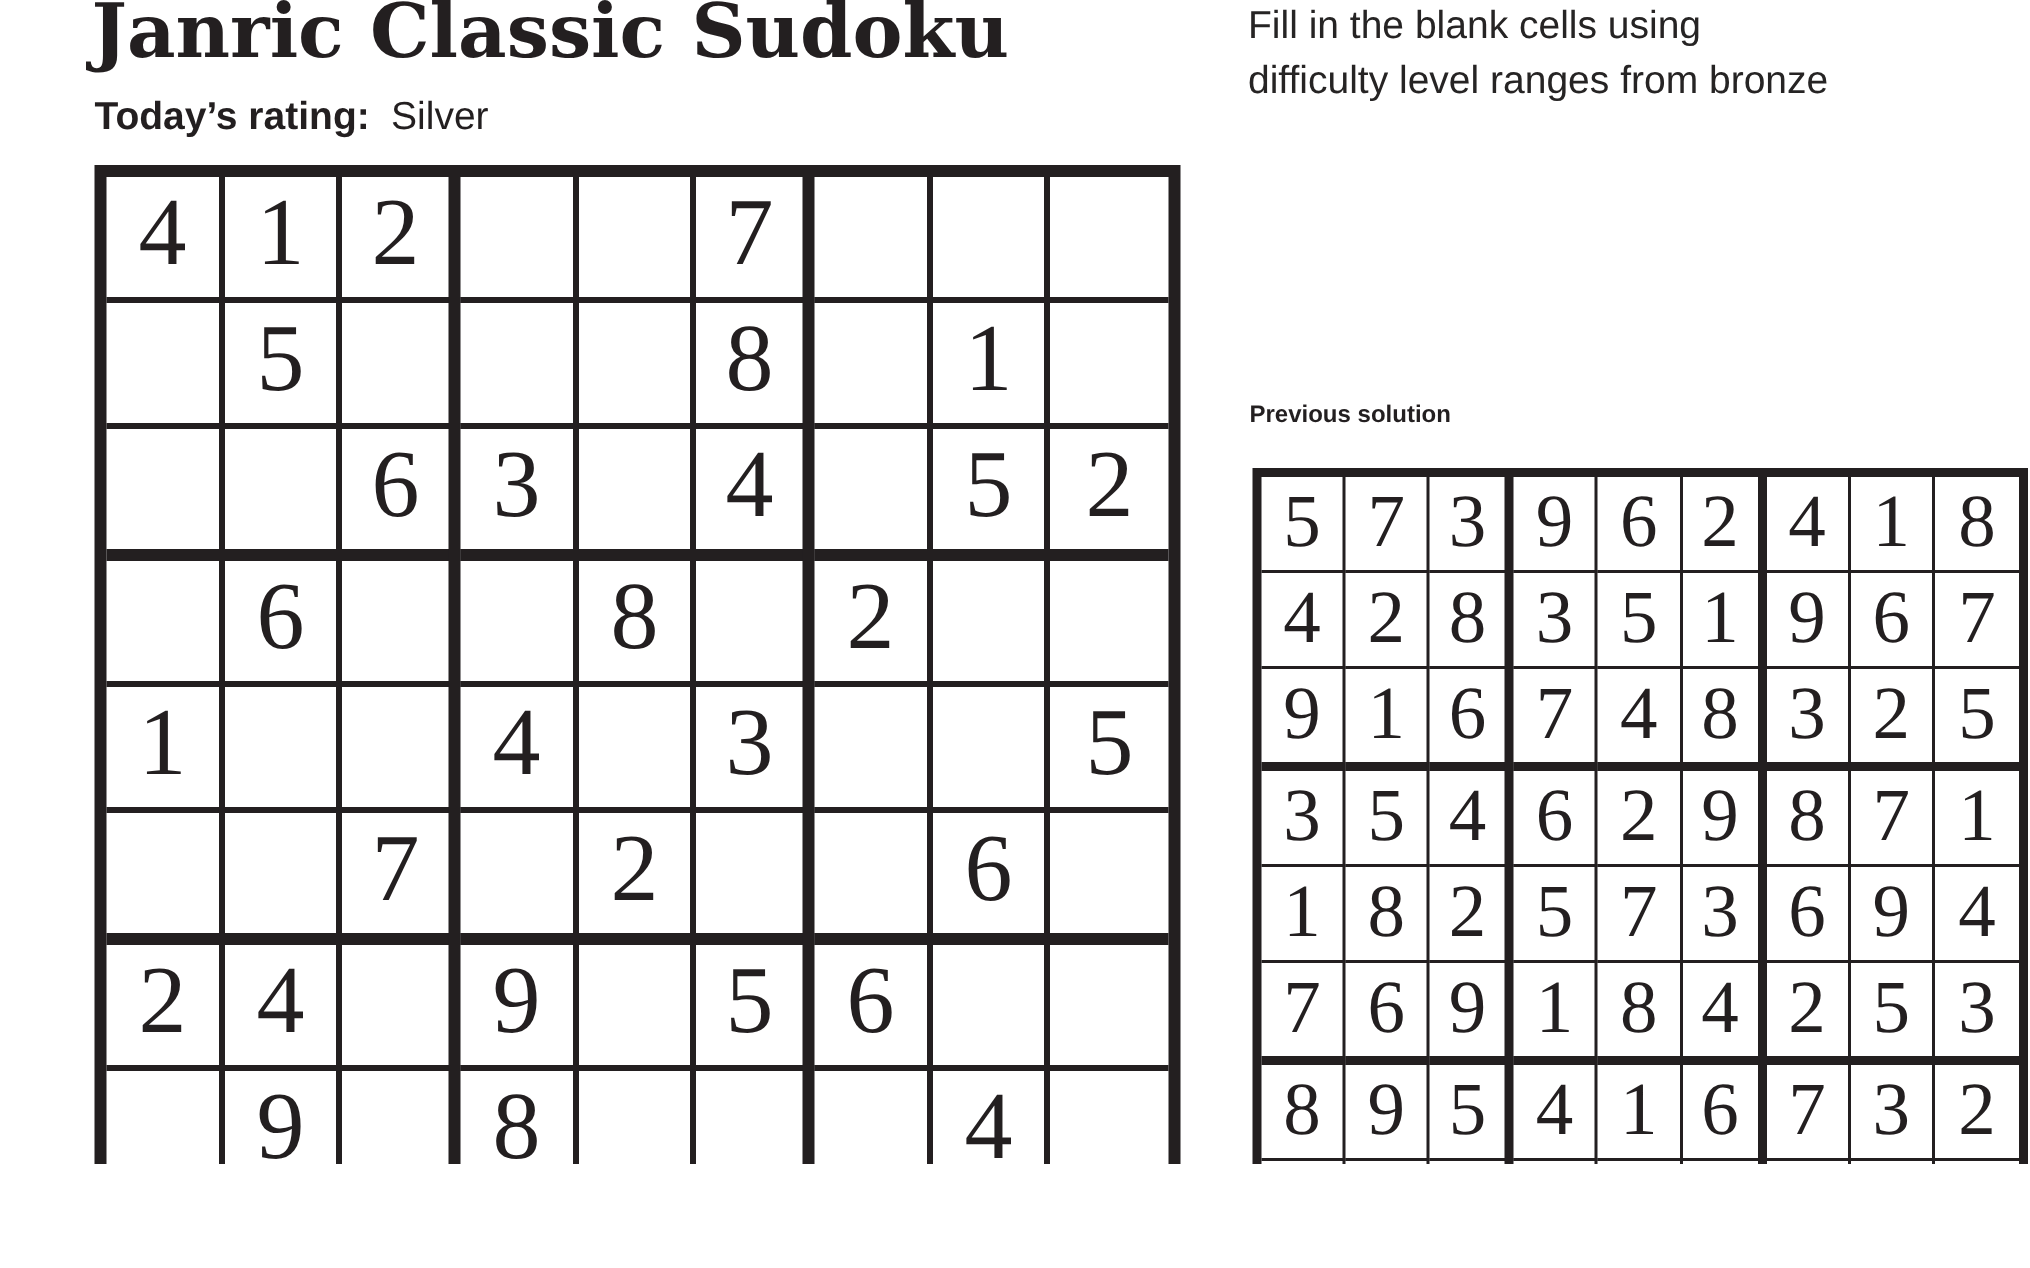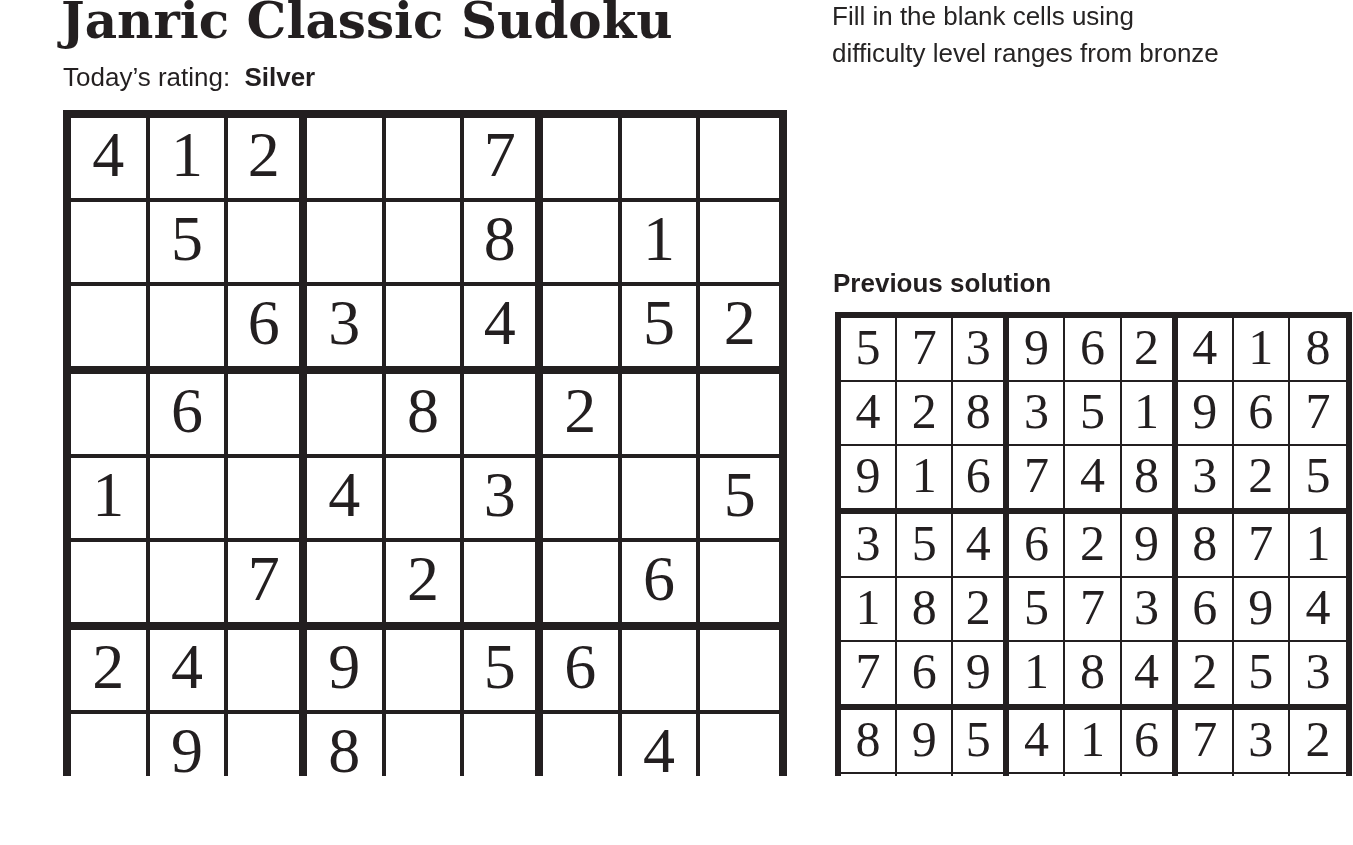--- a/index.html
+++ b/index.html
@@ -25,22 +25,22 @@
     white-space: nowrap;
   }
   .rating-line {
     position: absolute;
     left: 63px;
     top: 62px;
     font-size: 26px;
     color: var(--ink, #231f20);
     white-space: nowrap;
   }
-  .rating-label { font-weight: normal; margin-top: 31px; }
-  .rating-value { font-weight: bold; margin-left: 7px; }
+  .rating-label { font-weight: bold; margin-top: 31px; }
+  .rating-value { font-weight: normal; margin-left: 7px; }
 
   
   .sudoku {
     position: absolute;
     display: grid;
     grid-template-columns: repeat(9, 1fr);
     grid-template-rows: repeat(9, 1fr);
     background: #ffffff;
   }
   .main-grid {
@@ -88,21 +88,21 @@
     color: #262424;
     font-size: 26px;
     line-height: 36.5px;
   }
   .instructions .line { white-space: nowrap; }
   .prev-label {
     position: absolute;
     left: 833px;
     top: 268px;
     font-weight: bold;
-    font-size: 26px;
+    font-size: 16px;
     color: var(--ink, #231f20);
     white-space: nowrap;
   }
 </style>
 </head>
 <body>
 
 <div class="page" style="--ink: #231f20; --paper: #ffffff;">
 
   <h1 class="page-title">Janric Classic Sudoku</h1>

